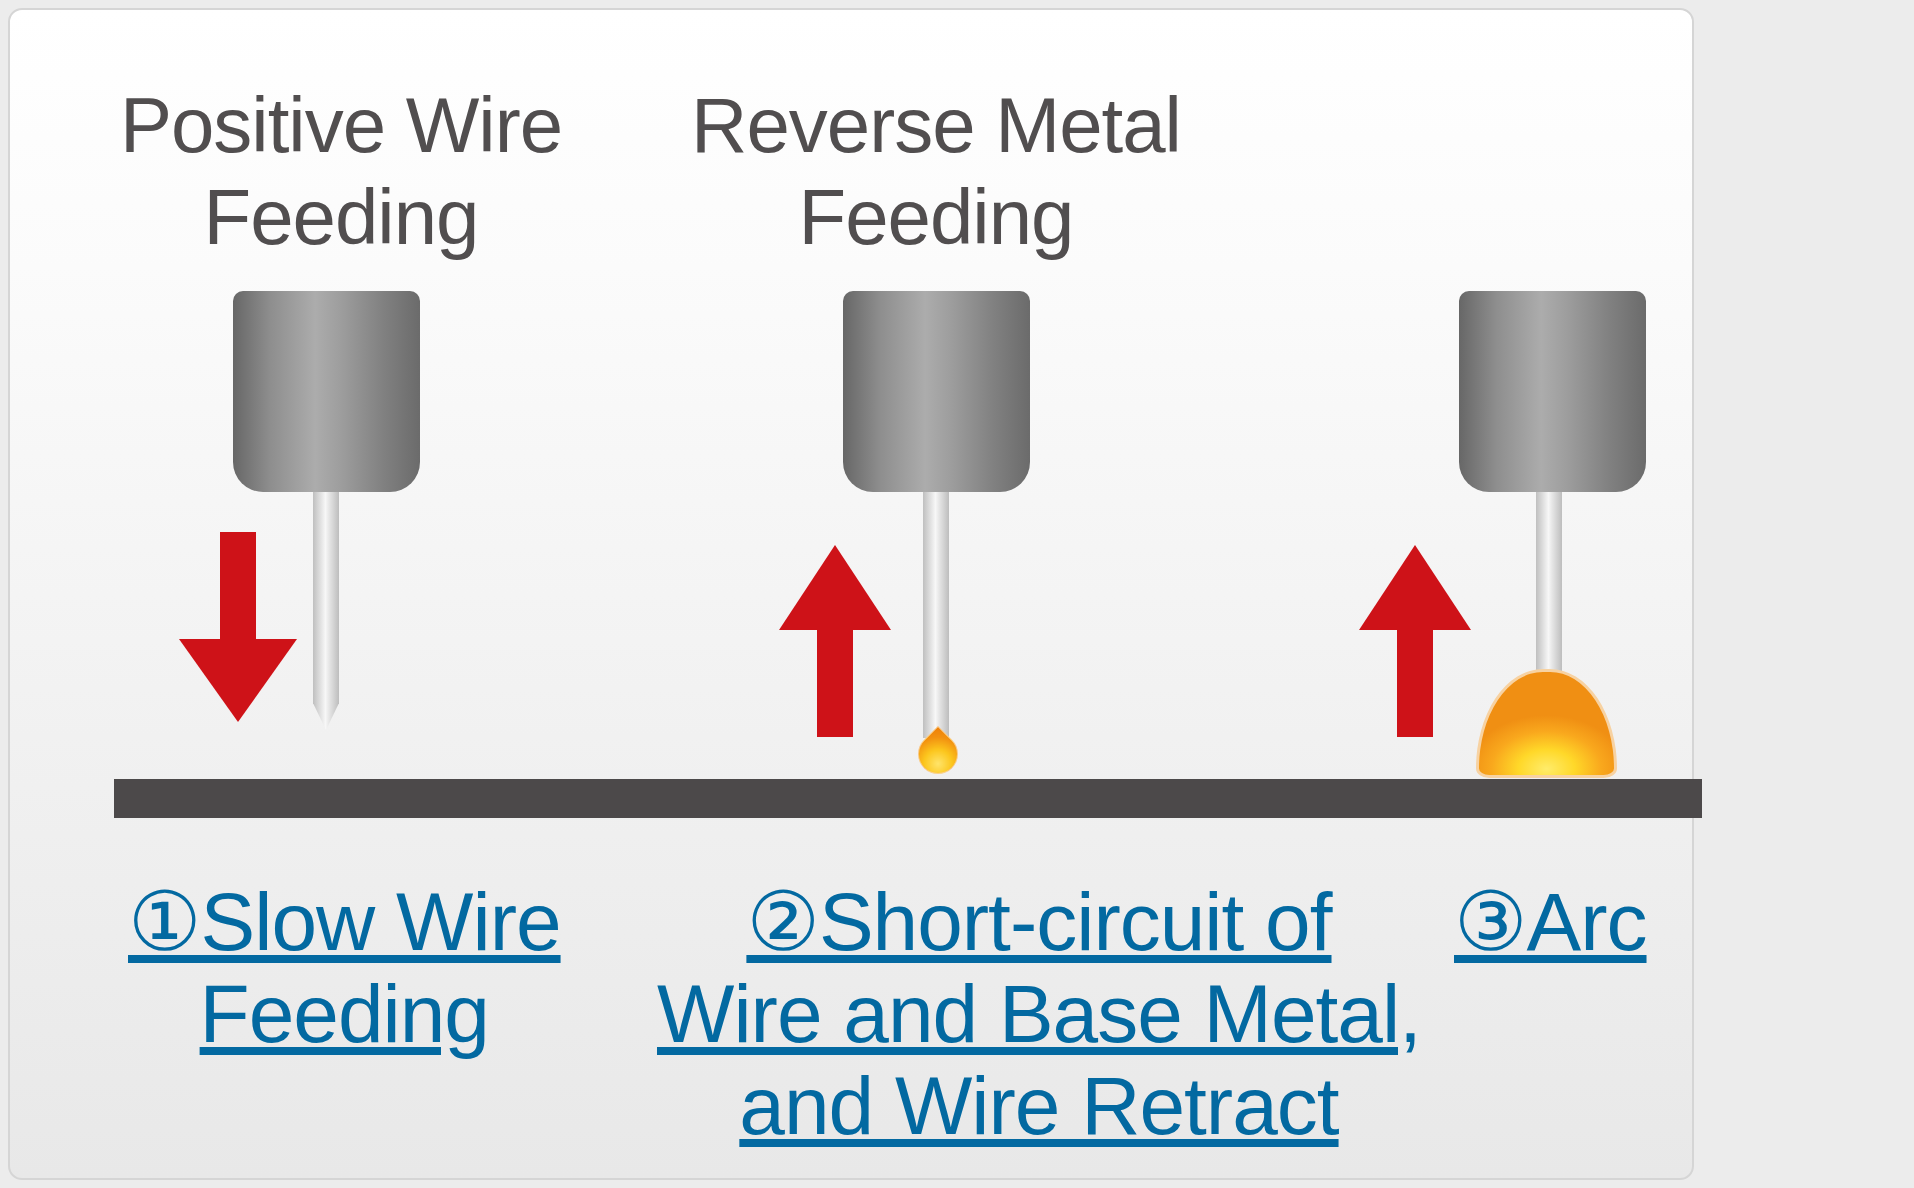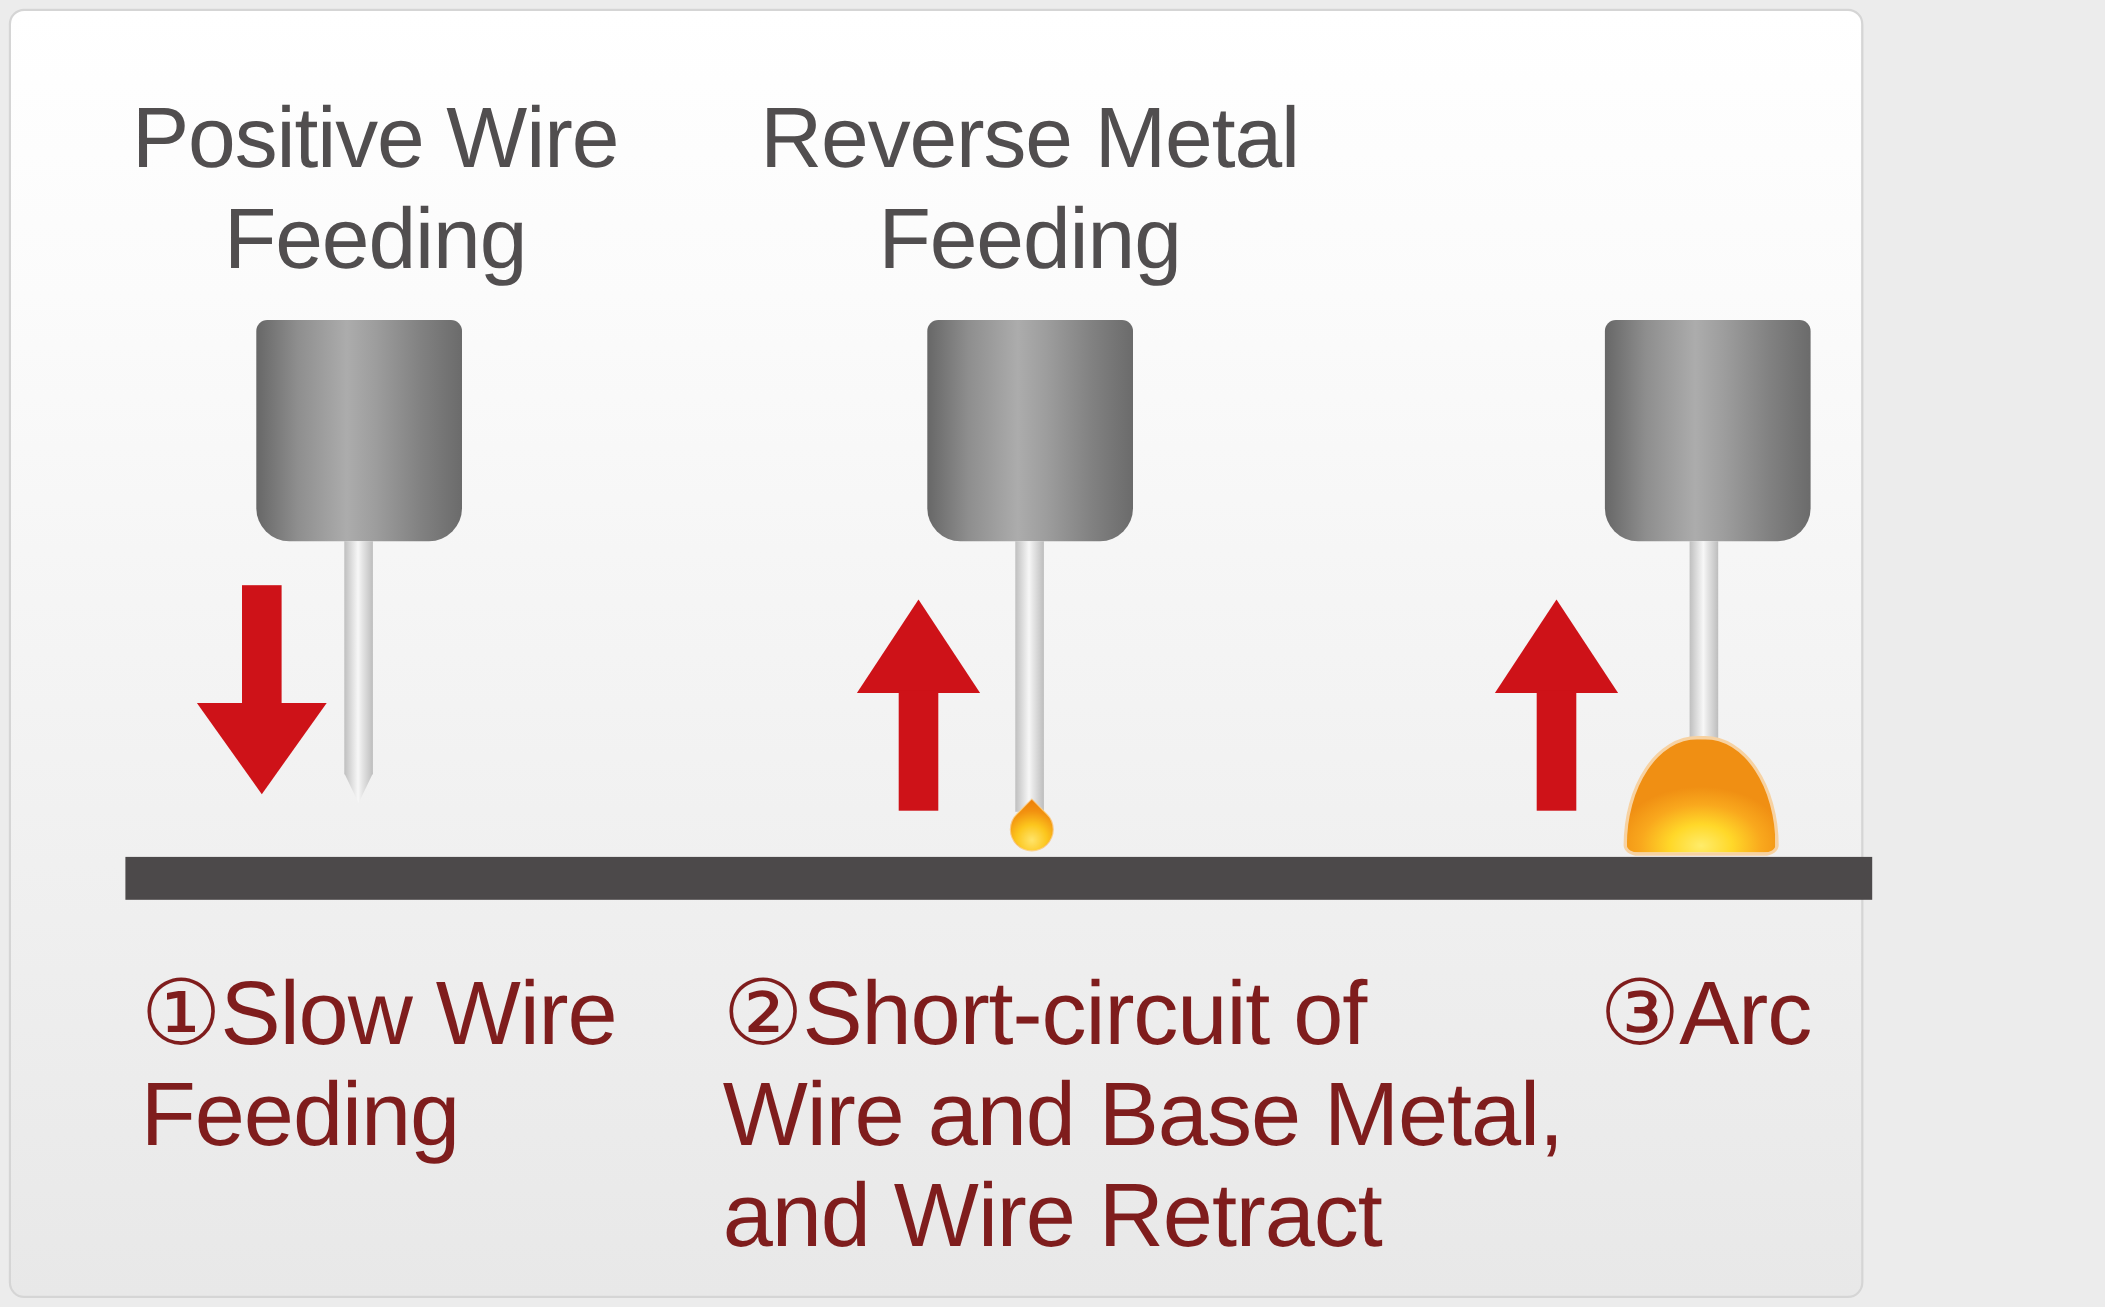--- a/index.html
+++ b/index.html
@@ -5,22 +5,22 @@
   html,body{margin:0;padding:0;background:#ececec;}
   #viewport{position:relative;width:1702px;height:1188px;overflow:hidden;
     font-family:"Liberation Sans","DejaVu Sans",sans-serif;}
   
   #card{position:absolute;left:8px;top:8px;right:8px;bottom:8px;
     border:2px solid #d5d5d5;border-radius:14px;
     background:linear-gradient(180deg,#ffffff 0%,#fbfbfb 22%,#f2f2f2 58%,#e8e8e8 100%);}
   
   .heading{position:absolute;width:600px;text-align:center;color:#514e4f;
     font-size:78px;line-height:92px;letter-spacing:-1px;font-weight:400;}
-  .caption{position:absolute;color:#7f1d1d;font-size:82px;line-height:92px;
-    letter-spacing:-1px;font-weight:400;text-align:left;}
+  .caption{position:absolute;color:#0369a1;font-size:82px;line-height:92px;
+    letter-spacing:-1px;font-weight:400;text-align:center;text-decoration:underline;}
   
   .torch{position:absolute;width:187px;height:201px;top:291px;
     border-radius:10px 10px 30px 30px;
     background:linear-gradient(90deg,#676767 0%,#8e8e8e 20%,#acacac 44%,#9d9d9d 58%,#818181 80%,#6b6b6b 100%);}
   
   .wire{position:absolute;width:26px;top:492px;
     background:linear-gradient(90deg,#bfbfbf 0%,#f7f7f7 48%,#e6e6e6 62%,#bdbdbd 100%);}
   .wire-tip{position:absolute;width:26px;height:27px;
     background:linear-gradient(90deg,#bfbfbf 0%,#f7f7f7 48%,#e6e6e6 62%,#bdbdbd 100%);
     clip-path:polygon(0 0,100% 0,50% 100%);}

